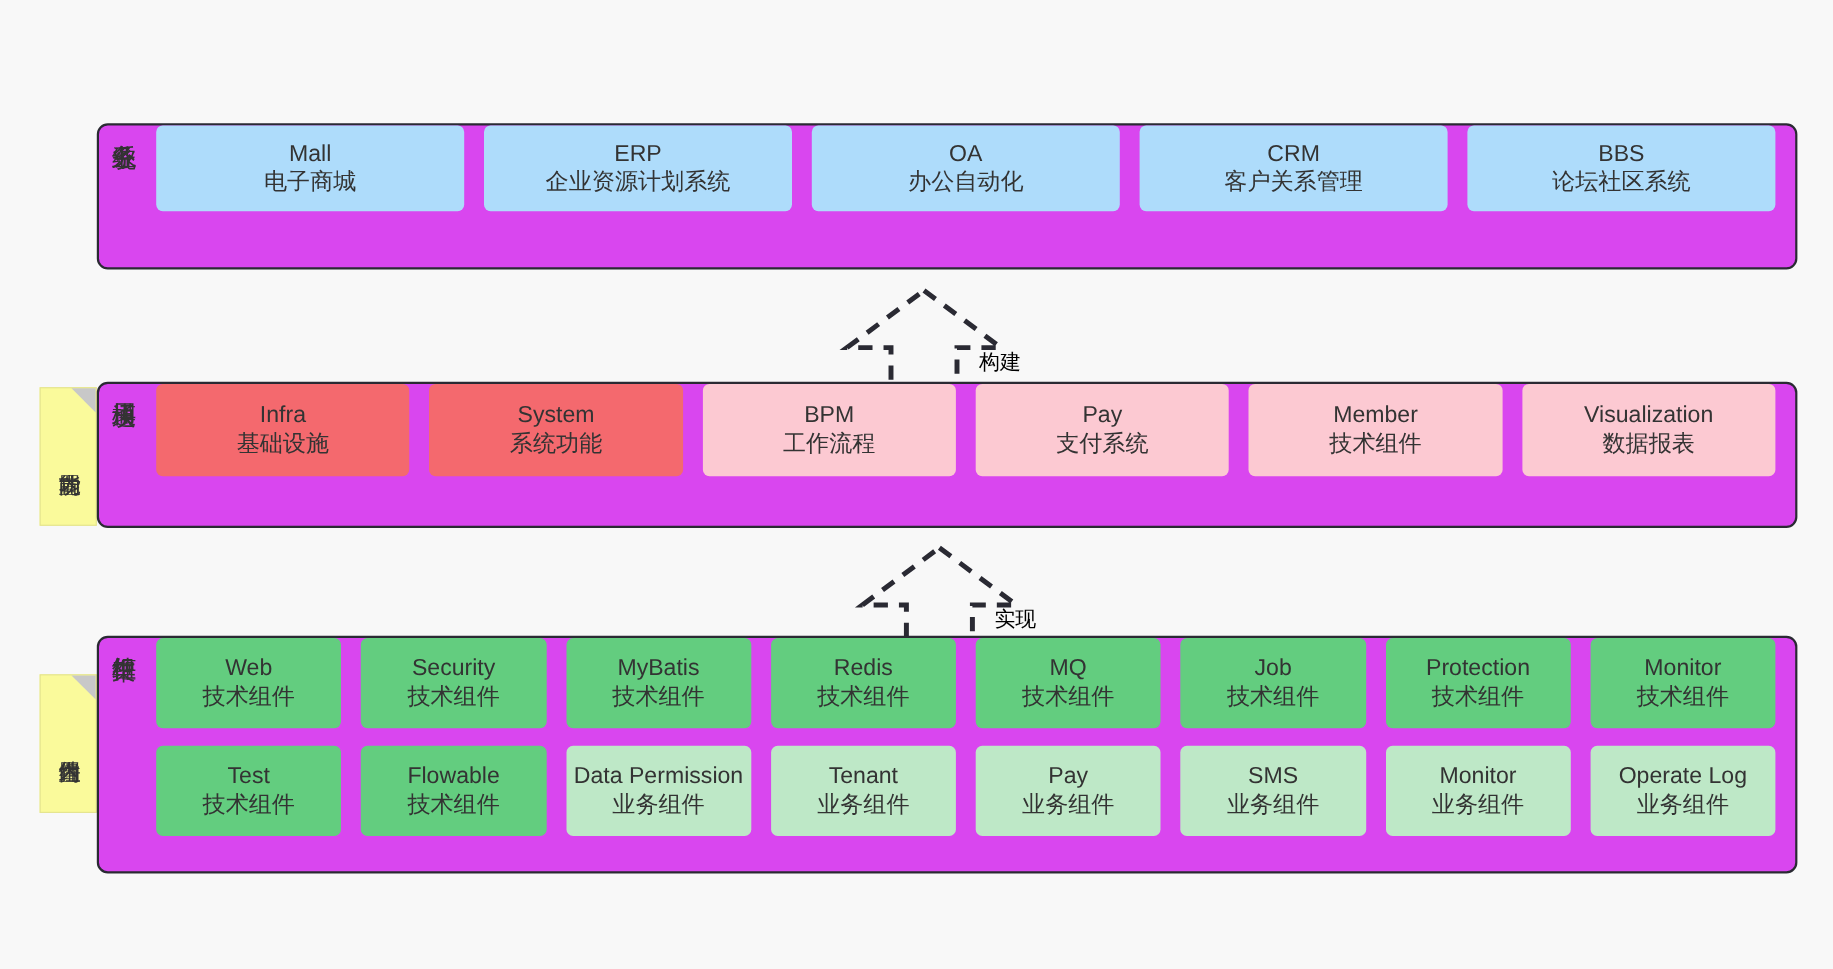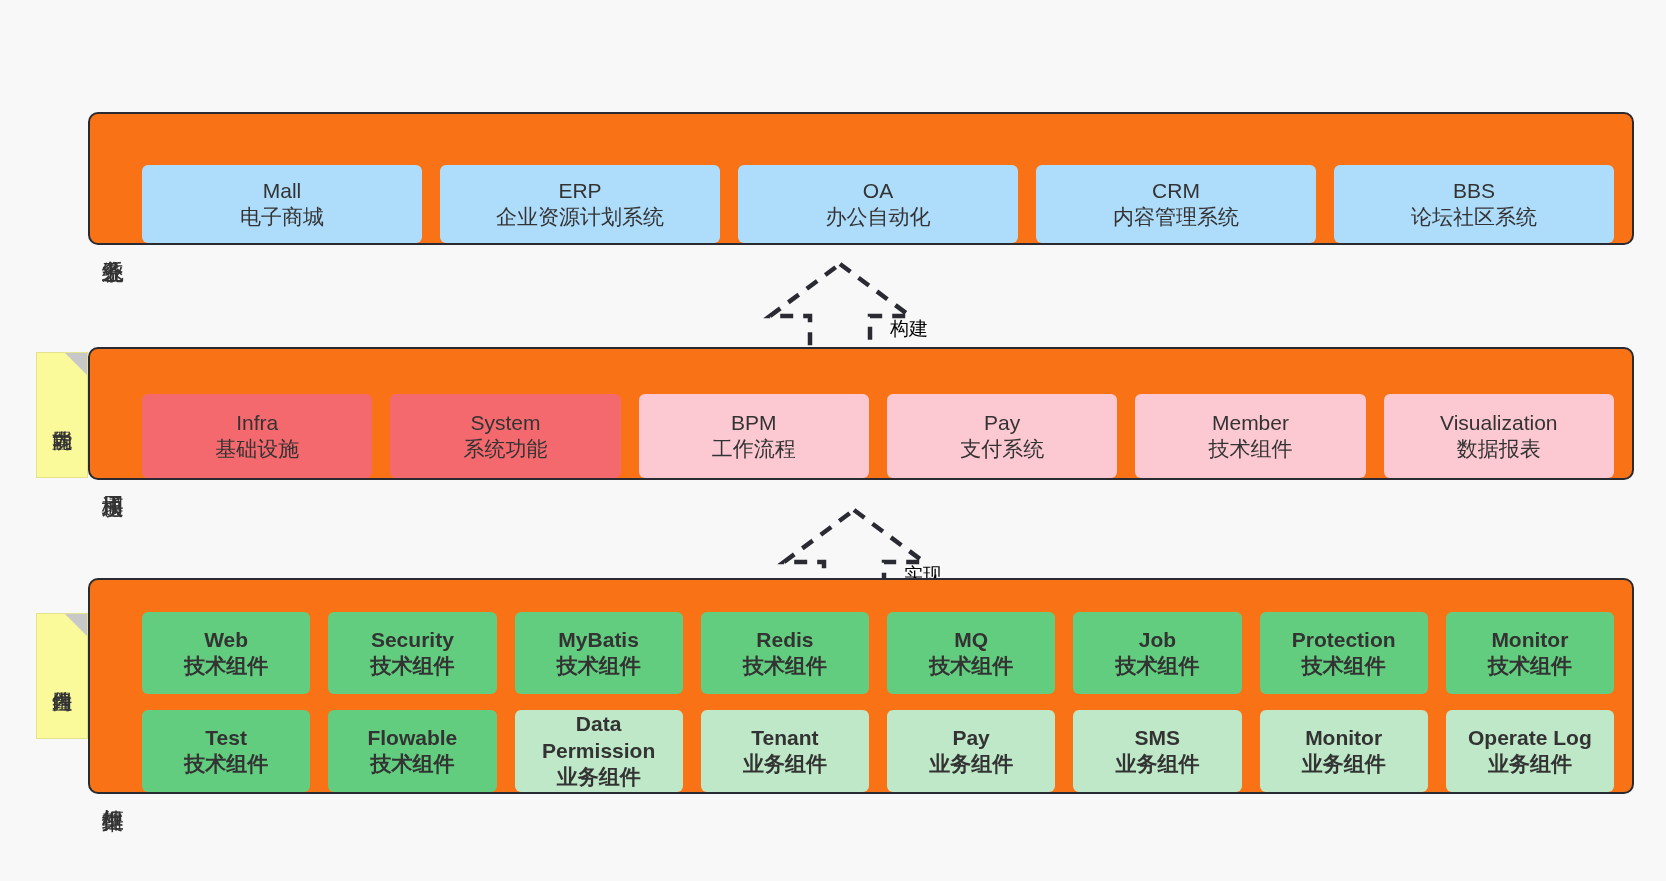--- a/index.html
+++ b/index.html
@@ -13,25 +13,25 @@
     font-family: "Liberation Sans", "DejaVu Sans", sans-serif;
     color: #333333;
     position: relative;
     overflow: hidden;
   }
 
   
   .layer {
     position: absolute;
     box-sizing: border-box;
-    background: #f97316;
+    background: #d946ef;
     border: 2px solid #2a2a33;
     border-radius: 10px;
     display: flex;
-    align-items: flex-end;
+    align-items: flex-start;
   }
   .layer-title {
     flex: 0 0 auto;
     width: 46px;
     display: flex;
     align-items: center;
     justify-content: center;
     font-size: 22px;
     line-height: 1.16;
     letter-spacing: 0px;
@@ -93,21 +93,21 @@
   .c-red   { background: #f4696e; }
   .c-pink  { background: #fcc9d2; }
 
   
   #layer-framework {
     left: 88px;
     top: 578px;
     width: 1546px;
     height: 216px;
   }
-  #layer-framework .cell { height: 82px; font-weight: bold; }
+  #layer-framework .cell { height: 82px; }
   .c-green      { background: #63cd7f; }
   .c-lightgreen { background: #bee8c7; }
 
   
   .sticky {
     position: absolute;
     width: 52px;
     background: #fafa9b;
     border: 1px solid #e3e38e;
     box-sizing: border-box;
@@ -147,21 +147,21 @@
     left: 0;
     right: 0;
     bottom: 16px;
     text-align: right;
     font-size: 19px;
     color: #000000;
     user-select: none;
     pointer-events: none;
   }
   #arrow-build   { left: 752px; top: 258px; }
-  #arrow-realize { left: 766px; top: 504px; }
+  #arrow-realize { left: 766px; top: 492px; }
 </style>
 </head>
 <body>
 
 <div class="layer" id="layer-business">
   <div class="layer-title">业务系统</div>
   <div class="layer-body">
     <div class="cell-row">
       <div class="cell">
         <span class="en">Mall</span>
@@ -170,21 +170,21 @@
       <div class="cell">
         <span class="en">ERP</span>
         <span class="cn">企业资源计划系统</span>
       </div>
       <div class="cell">
         <span class="en">OA</span>
         <span class="cn">办公自动化</span>
       </div>
       <div class="cell">
         <span class="en">CRM</span>
-        <span class="cn">内容管理系统</span>
+        <span class="cn">客户关系管理</span>
       </div>
       <div class="cell">
         <span class="en">BBS</span>
         <span class="cn">论坛社区系统</span>
       </div>
     </div>
   </div>
 </div>
 
 <div class="arrow" id="arrow-build">

